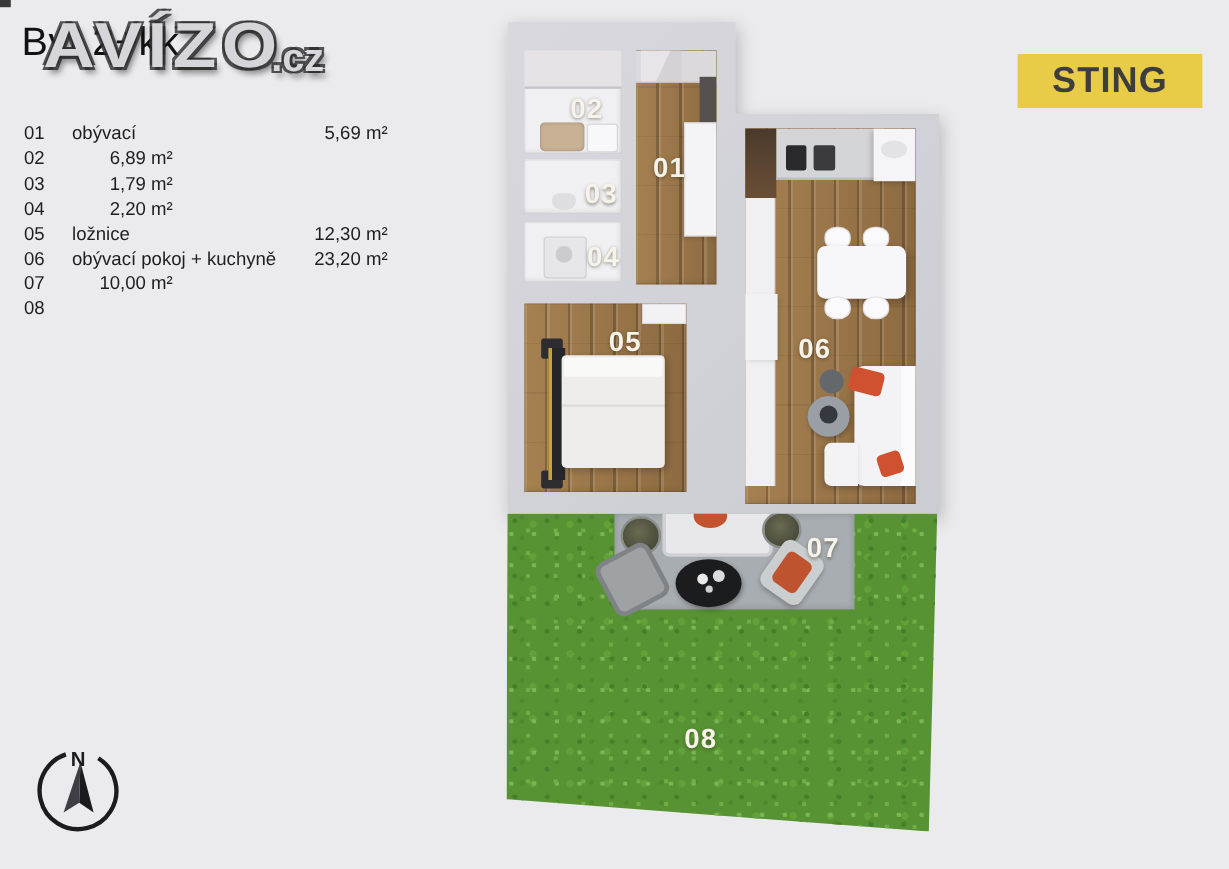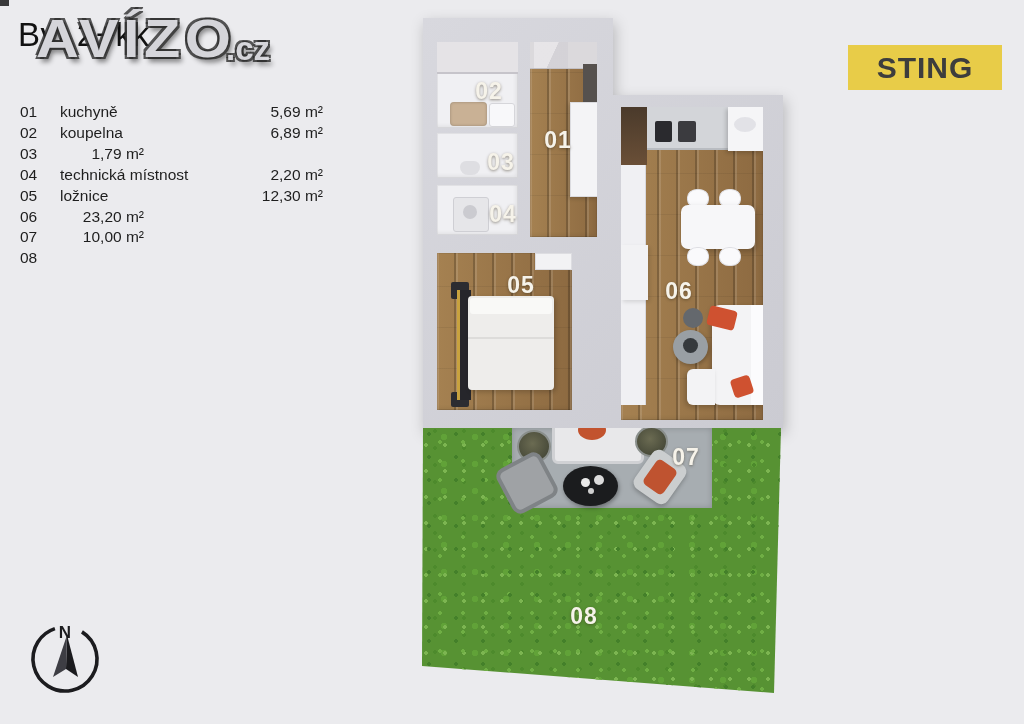--- a/index.html
+++ b/index.html
@@ -92,44 +92,43 @@
 <div class="corner-mark"></div>
 
 <div class="plan-title">Byt 2+kk</div>
 <div class="watermark">
   <span class="wm-main">AVÍZO</span><span class="wm-suffix">.cz</span>
 </div>
 
 <div class="legend">
   <div class="legend-row">
       <span class="lg-num">01</span>
-      <span class="lg-name">kuchyně</span>
+      <span class="lg-name">obývací</span>
       <span class="lg-area">5,69 m²</span>
     </div>
   <div class="legend-row">
       <span class="lg-num">02</span>
-      <span class="lg-name">koupelna</span>
       <span class="lg-area">6,89 m²</span>
     </div>
   <div class="legend-row">
       <span class="lg-num">03</span>
       <span class="lg-area">1,79 m²</span>
     </div>
   <div class="legend-row">
       <span class="lg-num">04</span>
-      <span class="lg-name">technická místnost</span>
       <span class="lg-area">2,20 m²</span>
     </div>
   <div class="legend-row">
       <span class="lg-num">05</span>
       <span class="lg-name">ložnice</span>
       <span class="lg-area">12,30 m²</span>
     </div>
   <div class="legend-row">
       <span class="lg-num">06</span>
+      <span class="lg-name">obývací pokoj + kuchyně</span>
       <span class="lg-area">23,20 m²</span>
     </div>
   <div class="legend-row">
       <span class="lg-num">07</span>
       <span class="lg-area">10,00 m²</span>
     </div>
   <div class="legend-row">
       <span class="lg-num">08</span>
       <span class="lg-area"></span>
     </div>

